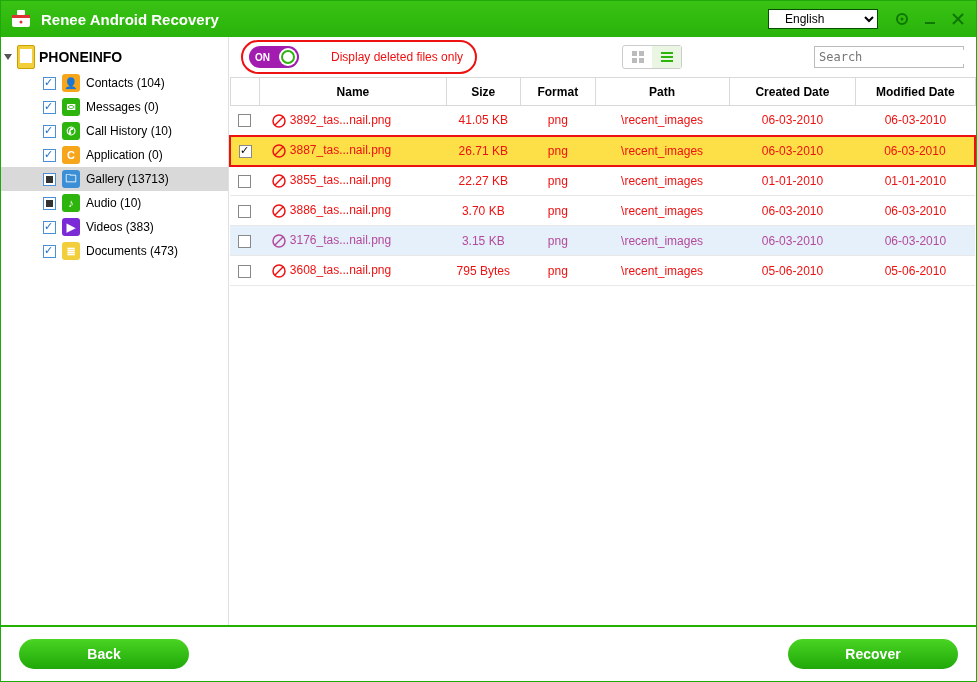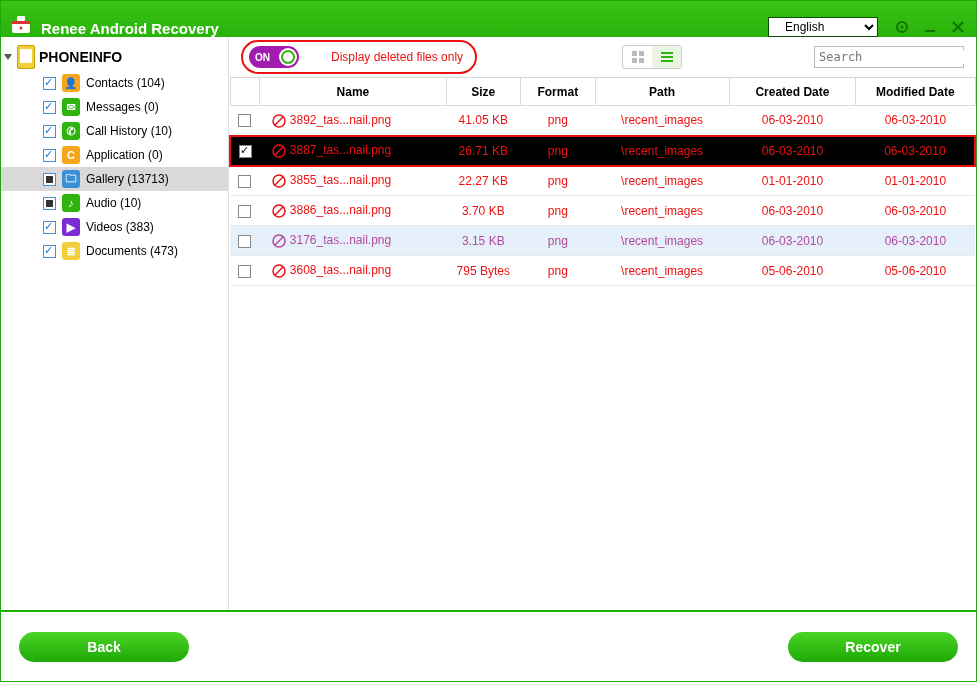--- a/index.html
+++ b/index.html
@@ -1,17 +1,17 @@
 <!DOCTYPE html>
 <html><head>
 <meta charset="utf-8">
 <style>
 * { box-sizing: border-box; margin: 0; padding: 0; }
 body { font-family: Arial, sans-serif; font-size: 12px; background: #fff; width: 977px; height: 682px; border: 1px solid #1fa80a; display: flex; flex-direction: column; overflow: hidden; }
-.titlebar { background: linear-gradient(#3ac314,#28b30b); height: 36px; display: flex; align-items: flex-end; padding: 0 8px; color: #fff; }
+.titlebar { background: linear-gradient(#3ac314,#28b30b); height: 36px; display: flex; align-items: center; padding: 0 8px; color: #fff; }
 .logo { width: 24px; height: 24px; margin-right: 8px; display: flex; align-items: center; justify-content: center; }
 .title { font-size: 15px; font-weight: bold; flex: 0 0 auto; }
 .spacer { flex: 1 1 auto; }
 .lang { background: #fff; border: 1px solid #044f00; height: 20px; width: 110px; font-size: 12px; padding: 0 12px; }
 .winbtns { display: flex; gap: 8px; margin-left: 14px; }
 .winbtn { width: 20px; height: 20px; color: #0e7700; display: flex; align-items: center; justify-content: center; cursor: pointer; font-weight: bold; font-size: 14px; }
 .content { flex: 1 1 auto; display: flex; overflow: hidden; }
 .sidebar { width: 228px; border-right: 1px solid #e0e0e0; padding-top: 6px; }
 .tree-root { display: flex; align-items: center; gap: 4px; padding: 2px 4px 2px 2px; font-size: 14px; font-weight: bold; }
 .caret { width: 10px; height: 10px; }
@@ -32,29 +32,29 @@
 .toggle-label { color: #e11; font-size: 12px; margin-left: 24px; }
 .viewmode { margin-left: auto; margin-right: 120px; width: 60px; height: 24px; border: 1px solid #ccc; border-radius: 3px; display: flex; }
 .viewmode div { flex: 1; display: flex; align-items: center; justify-content: center; cursor: pointer; }
 .viewmode .active { background: #eaf5e3; }
 .searchbox { width: 150px; height: 22px; border: 1px solid #bbb; display: flex; align-items: center; padding: 0 4px; gap: 4px; }
 .searchbox input { border: none; outline: none; flex: 1; font-size: 12px; font-family: monospace; color: #888; }
 .table { flex: 1 1 auto; overflow: auto; }
 table { width: 100%; border-collapse: collapse; }
 th { background: #fff; border: 1px solid #d9d9d9; padding: 6px 4px; font-size: 12px; font-weight: bold; text-align: center; height: 28px; }
 td { border-bottom: 1px solid #e8e8e8; padding: 6px 4px; font-size: 12px; text-align: center; height: 30px; color: #e11; }
-tr.hl td { background: #000000; border-top: 2px solid #e11; border-bottom: 2px solid #e11; }
+tr.hl td { background: #fde047; border-top: 2px solid #e11; border-bottom: 2px solid #e11; }
 tr.hl td:first-child { border-left: 2px solid #e11; }
 tr.hl td:last-child { border-right: 2px solid #e11; }
 tr.blue td { background: #e6f0fa; color: #b24a9c; }
 .rowcb { width: 13px; height: 13px; border: 1px solid #888; display: inline-block; background: #fff; position: relative; vertical-align: middle; }
 .rowcb.checked::after { content: "✓"; color: #000; font-size: 11px; position: absolute; top: -2px; left: 0; }
 .del-icon { width: 14px; height: 14px; display: inline-block; vertical-align: middle; margin-left: 4px; margin-right: 4px; }
 .namecell { text-align: left; padding-left: 8px; white-space: nowrap; }
-.footer { height: 71px; border-top: 2px solid #21b200; display: flex; align-items: center; padding: 0 18px; background: #fff; }
+.footer { height: 56px; border-top: 2px solid #21b200; display: flex; align-items: center; padding: 0 18px; background: #fff; }
 .btn { width: 170px; height: 30px; border-radius: 15px; background: linear-gradient(#4ad423,#1fa808); color: #fff; font-size: 14px; font-weight: bold; border: none; cursor: pointer; }
 svg { display: block; }
 </style>
 </head>
 <body>
 
 <div class="titlebar">
   <span class="logo">
     <svg width="24" height="24" viewBox="0 0 24 24">
         <rect x="3" y="8" width="18" height="12" rx="2" fill="#fff"></rect>

